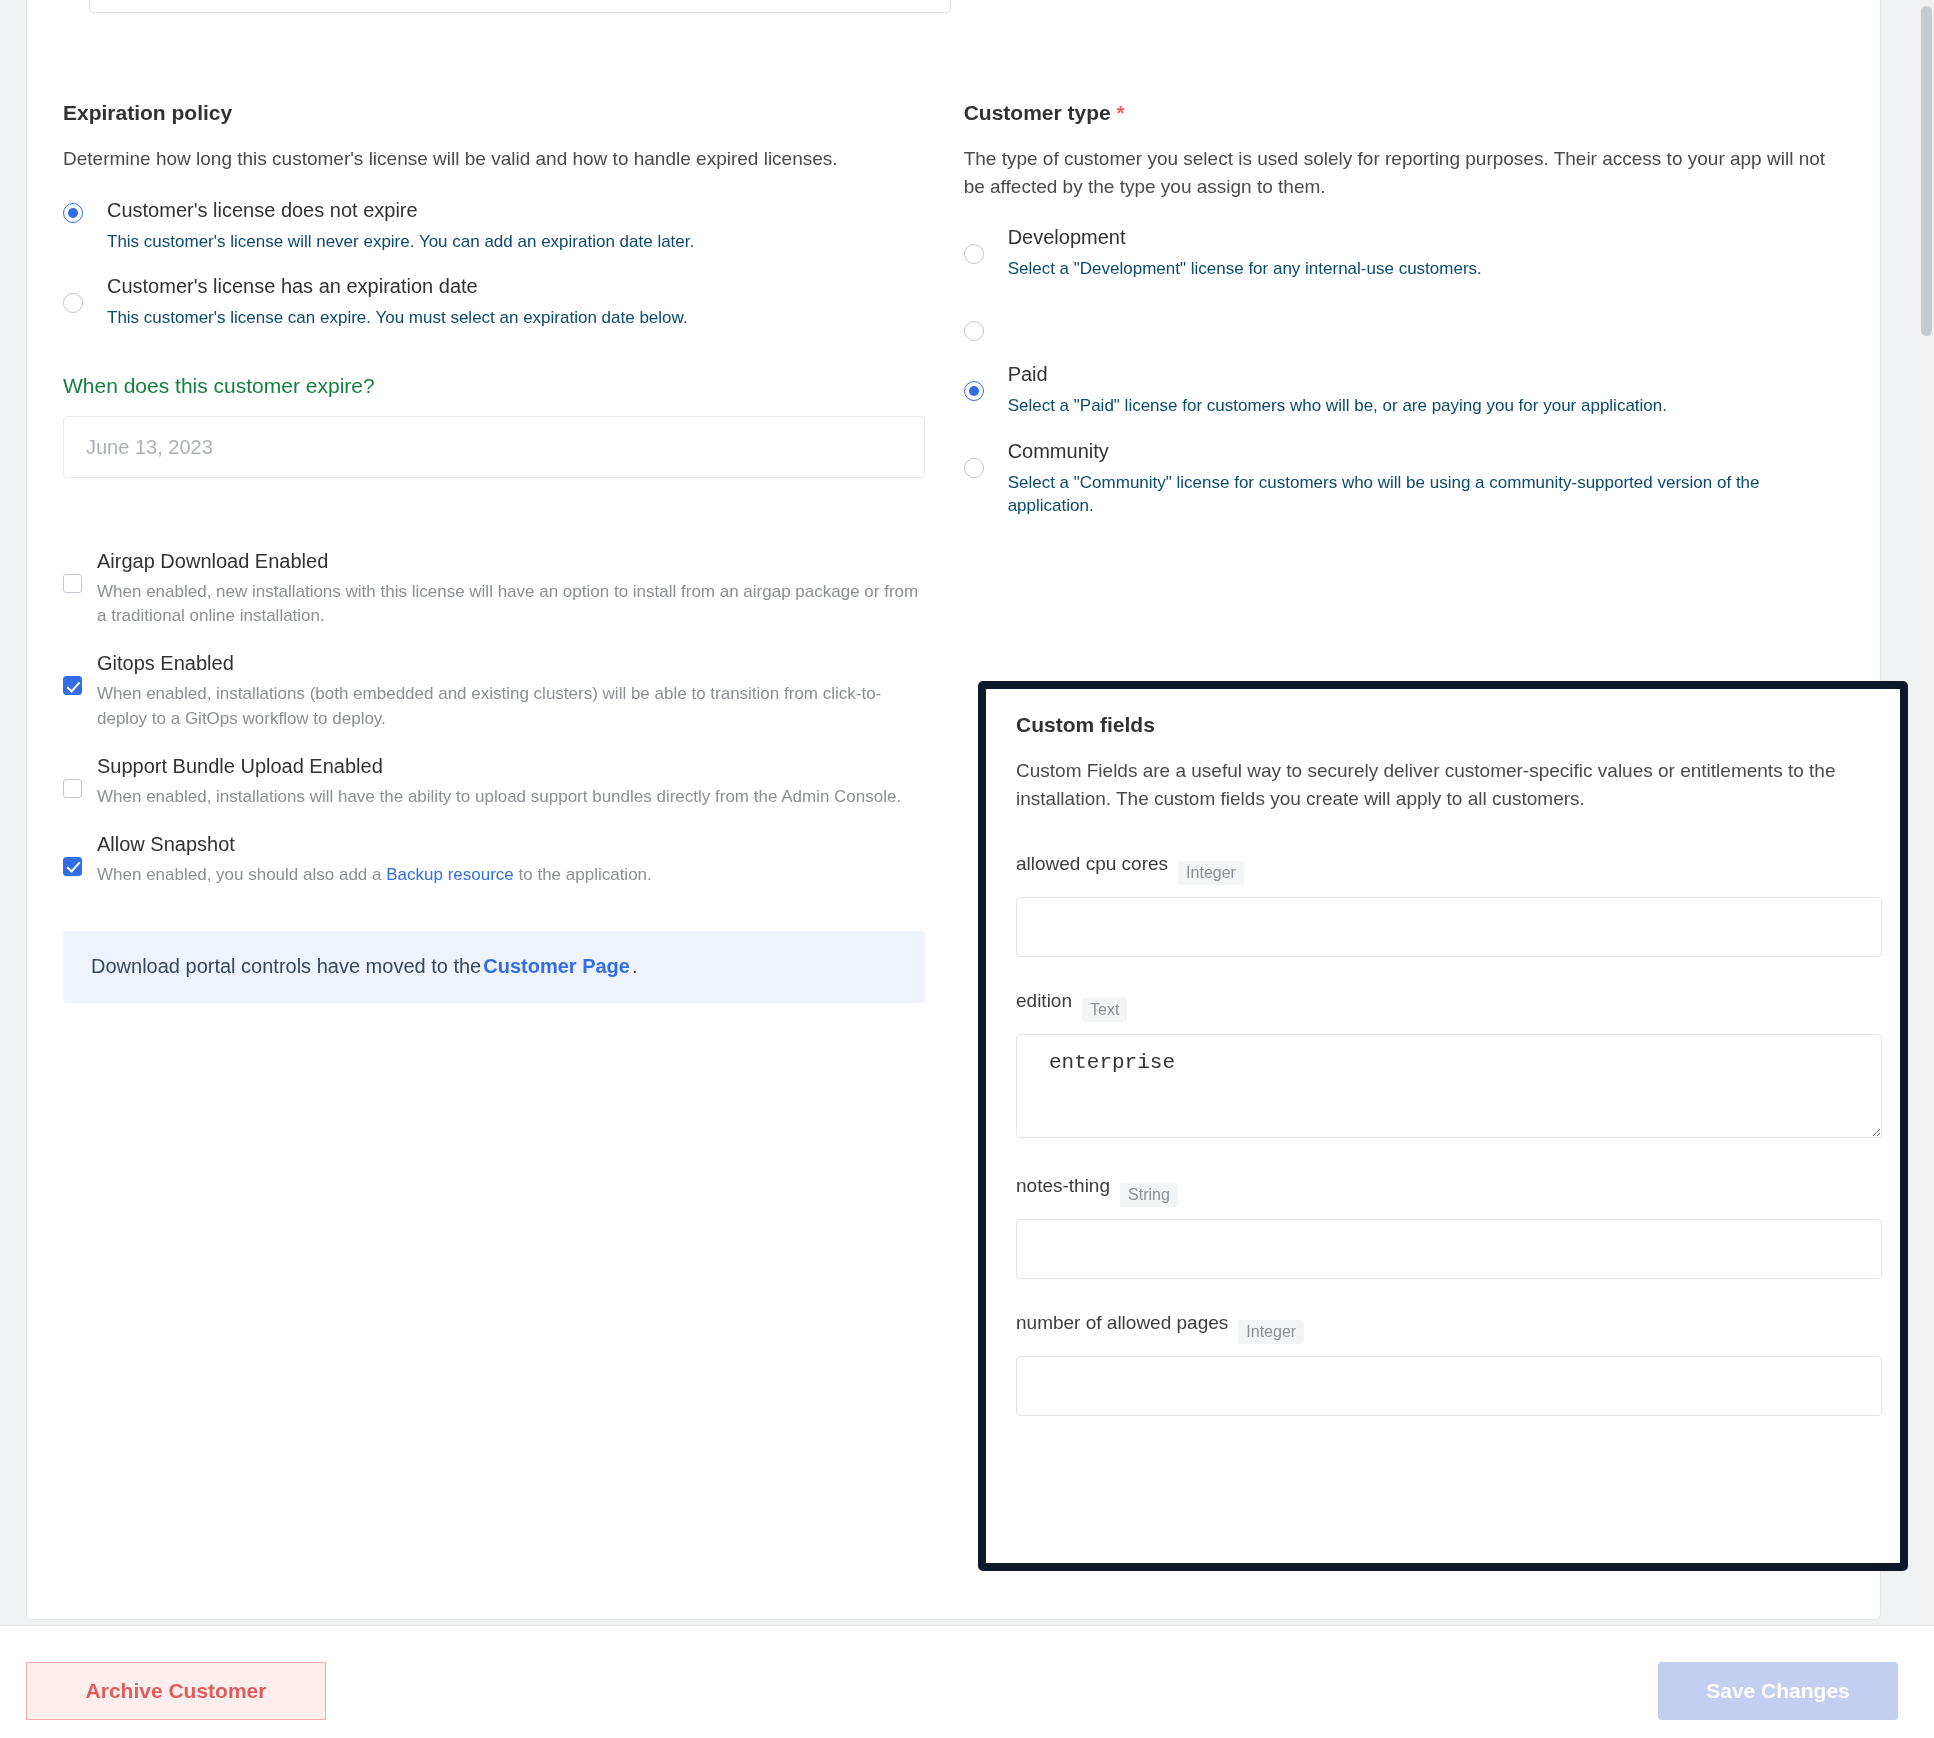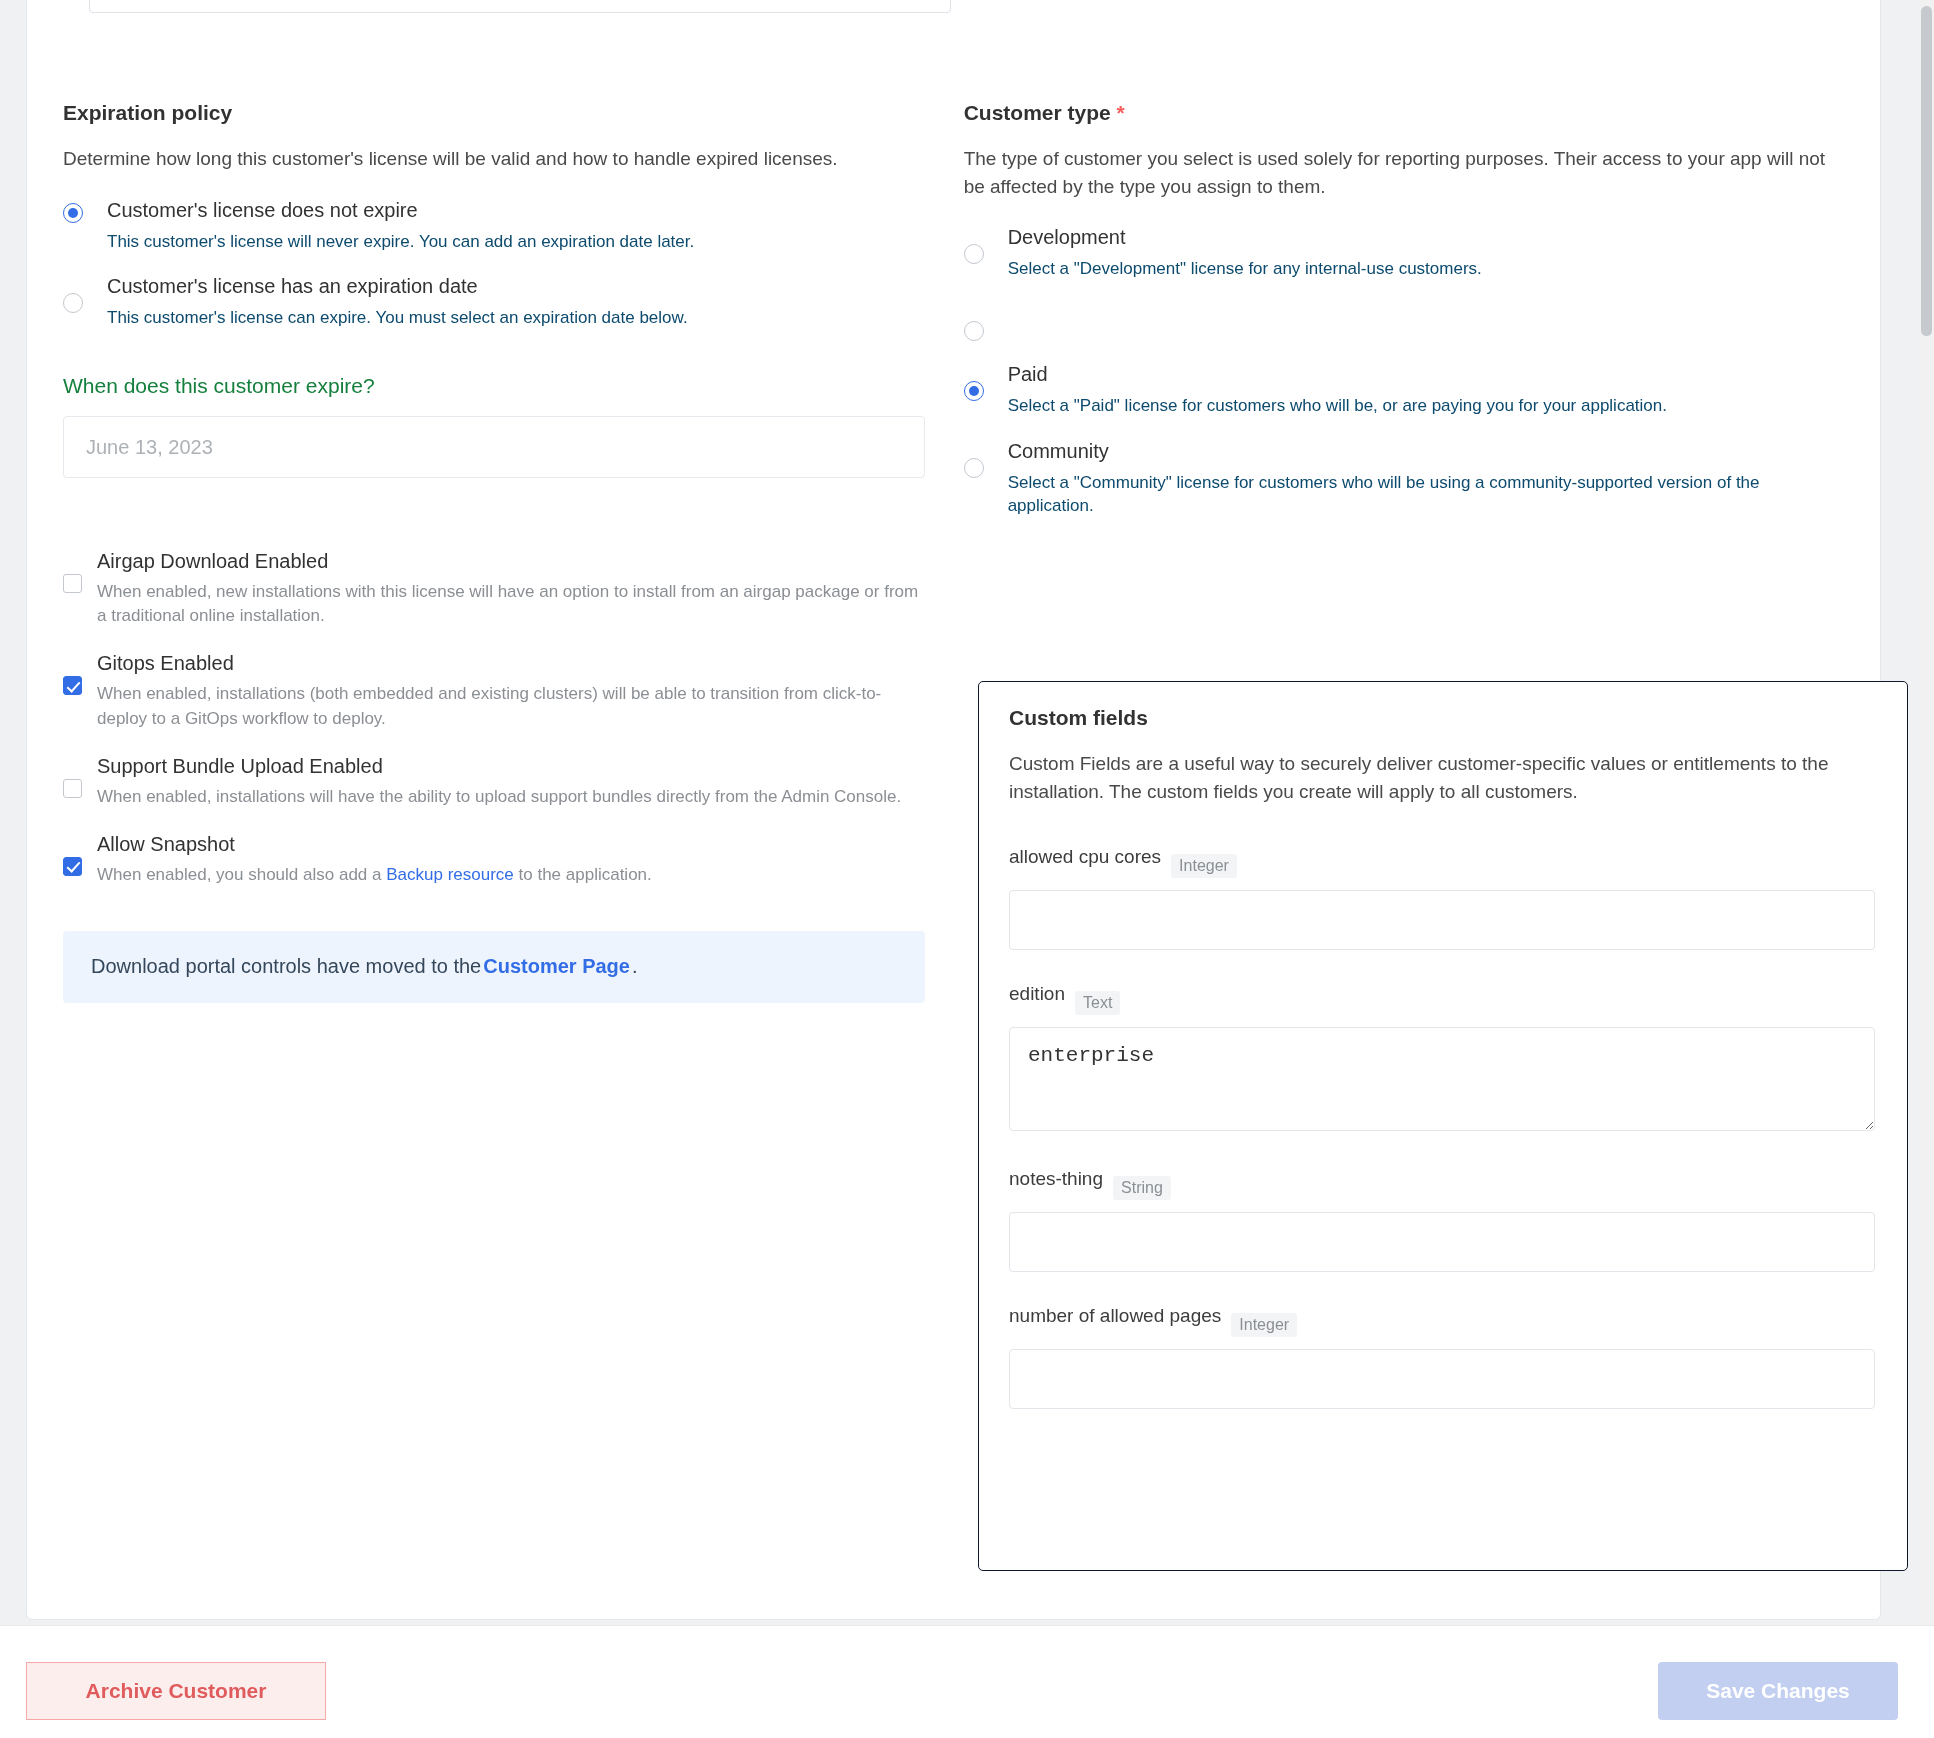--- a/index.html
+++ b/index.html
@@ -183,21 +183,21 @@
     margin: 0 2px;
   }
 
   
   .custom-panel {
     position: absolute;
     left: 951px;
     top: 710px;
     width: 930px;
     height: 890px;
-    border: 1px solid #0f172a;
+    border: 8px solid #0f172a;
     border-radius: 5px;
     background: #fff;
     padding: 24px 30px 0 30px;
   }
   .cf-title {
     font-size: 21px;
     font-weight: 700;
     margin: 0 0 20px 0;
   }
   .cf-desc {
@@ -233,21 +233,21 @@
     font-size: 20px;
     font-family: "Liberation Sans", sans-serif;
     color: #323232;
   }
   .cf-textarea {
     width: 866px;
     height: 104px;
     border: 1px solid #e2e5e9;
     border-radius: 4px;
     background: #fff;
-    padding: 16px 18px;
+    padding: 16px 32px;
     font-size: 21px;
     font-family: "Liberation Mono", monospace;
     color: #333;
     resize: vertical;
   }
 
   .footer {
     position: absolute;
     left: 0;
     top: 1625px;

